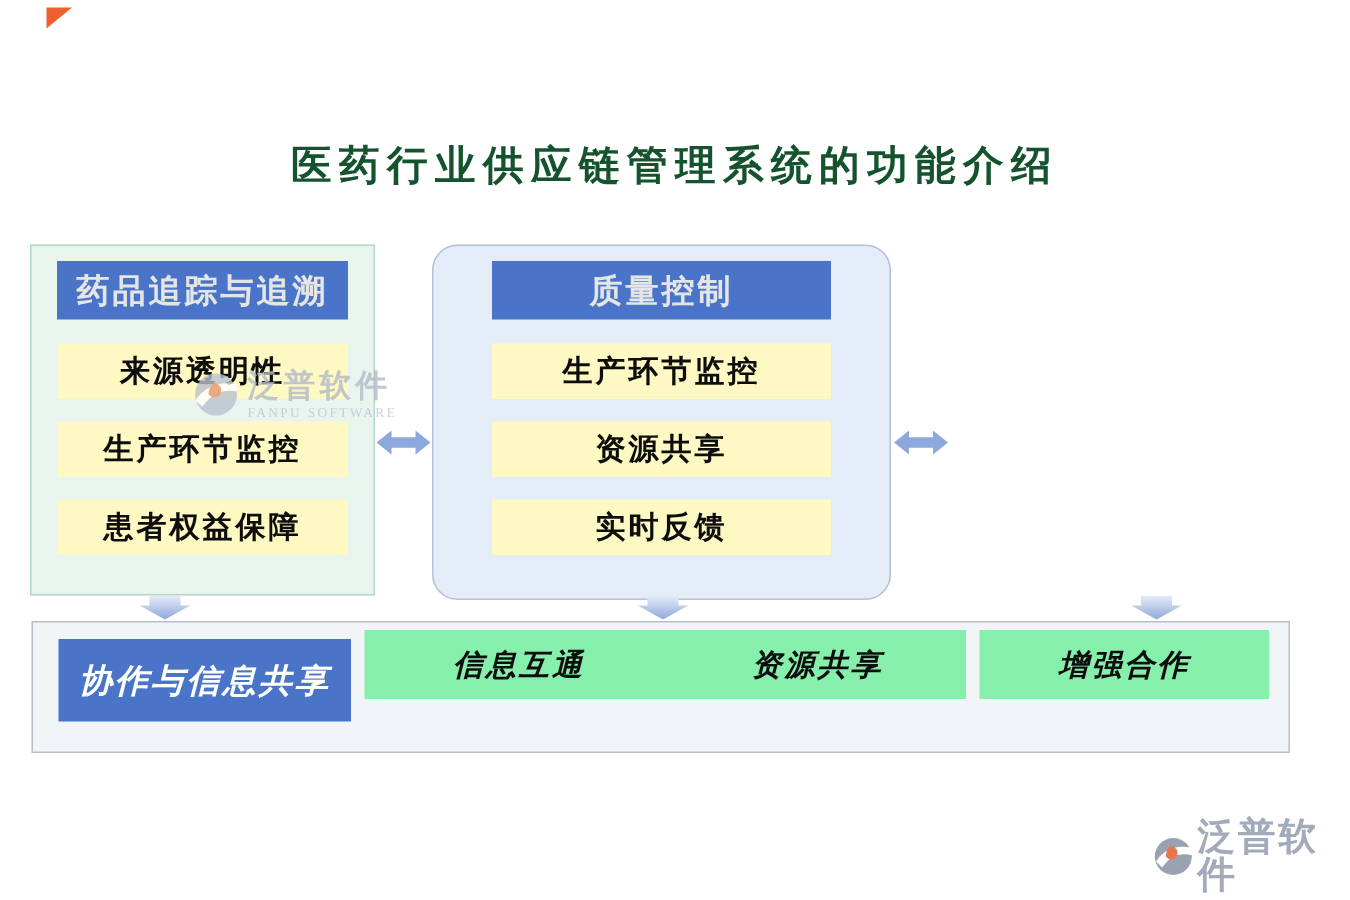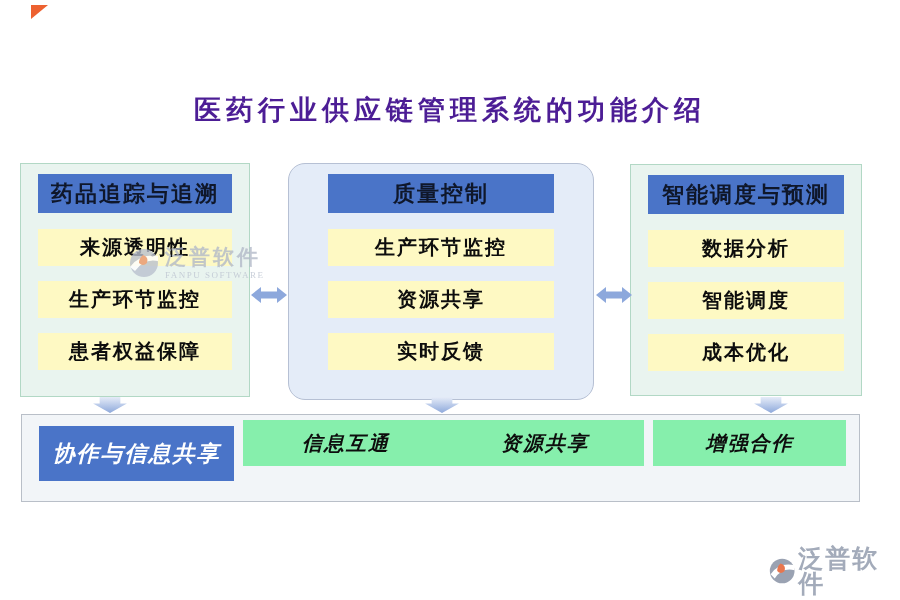--- a/index.html
+++ b/index.html
@@ -6,33 +6,33 @@
   .page{
     position:relative;width:900px;height:600px;background:#ffffff;overflow:hidden;
     font-family:"Liberation Serif","DejaVu Serif",serif;
   }
   .corner-flag{
     position:absolute;left:31px;top:5px;width:0;height:0;
     border-top:14px solid #ed6130;border-right:17px solid transparent;
   }
   .title{
     position:absolute;top:92px;left:0;width:100%;margin:0;text-align:center;
-    font-size:27px;font-weight:bold;letter-spacing:5px;color:#4c1d95;
+    font-size:27px;font-weight:bold;letter-spacing:5px;color:#14532d;
   }
   .panel{
     position:absolute;box-sizing:border-box;display:flex;flex-direction:column;
     align-items:center;padding-top:10px;
   }
   .panel-green{background:#e9f4ef;border:1px solid #b2d8c5;}
   .panel-blue{background:#e4ecf8;border:1px solid #b6c0d4;}
   .col1{left:20px;top:163px;width:230px;height:234px;}
   .col2{left:288px;top:163px;width:306px;height:237px;border-radius:17px;}
   .col3{left:630px;top:164px;width:232px;height:232px;}
   .panel-header{
-    background:#4a74c8;color:#0f172a;font-size:22px;font-weight:bold;letter-spacing:2px;
+    background:#4a74c8;color:#e5e5e5;font-size:22px;font-weight:bold;letter-spacing:2px;
     height:39px;display:flex;align-items:center;justify-content:center;flex:none;margin-bottom:16px;
   }
   .panel-item{
     background:#fef9c3;color:#0d0d0d;font-size:20px;font-weight:bold;letter-spacing:2px;
     height:37px;display:flex;align-items:center;justify-content:center;flex:none;margin-bottom:15px;
   }
   .col1 .panel-header,.col1 .panel-item{width:194px;}
   .col2 .panel-header,.col2 .panel-item{width:226px;}
   .col3 .panel-header,.col3 .panel-item{width:196px;}
   .harrow{position:absolute;top:284px;width:36px;height:22px;}
@@ -87,26 +87,20 @@
     <div class="panel-item">患者权益保障</div>
   </section>
 
   <section class="panel panel-blue col2">
     <div class="panel-header">质量控制</div>
     <div class="panel-item">生产环节监控</div>
     <div class="panel-item">资源共享</div>
     <div class="panel-item">实时反馈</div>
   </section>
 
-  <section class="panel panel-green col3">
-    <div class="panel-header">智能调度与预测</div>
-    <div class="panel-item">数据分析</div>
-    <div class="panel-item">智能调度</div>
-    <div class="panel-item">成本优化</div>
-  </section>
 
   <svg class="harrow harrow1" viewBox="0 0 36 22">
     <polygon points="0,11 10,3 10,7.5 26,7.5 26,3 36,11 26,19 26,14.5 10,14.5 10,19" fill="#8da8dc"></polygon>
   </svg>
   <svg class="harrow harrow2" viewBox="0 0 36 22">
     <polygon points="0,11 10,3 10,7.5 26,7.5 26,3 36,11 26,19 26,14.5 10,14.5 10,19" fill="#8da8dc"></polygon>
   </svg>
 
   <svg class="darrow darrow1" viewBox="0 0 36 17">
     <defs>

